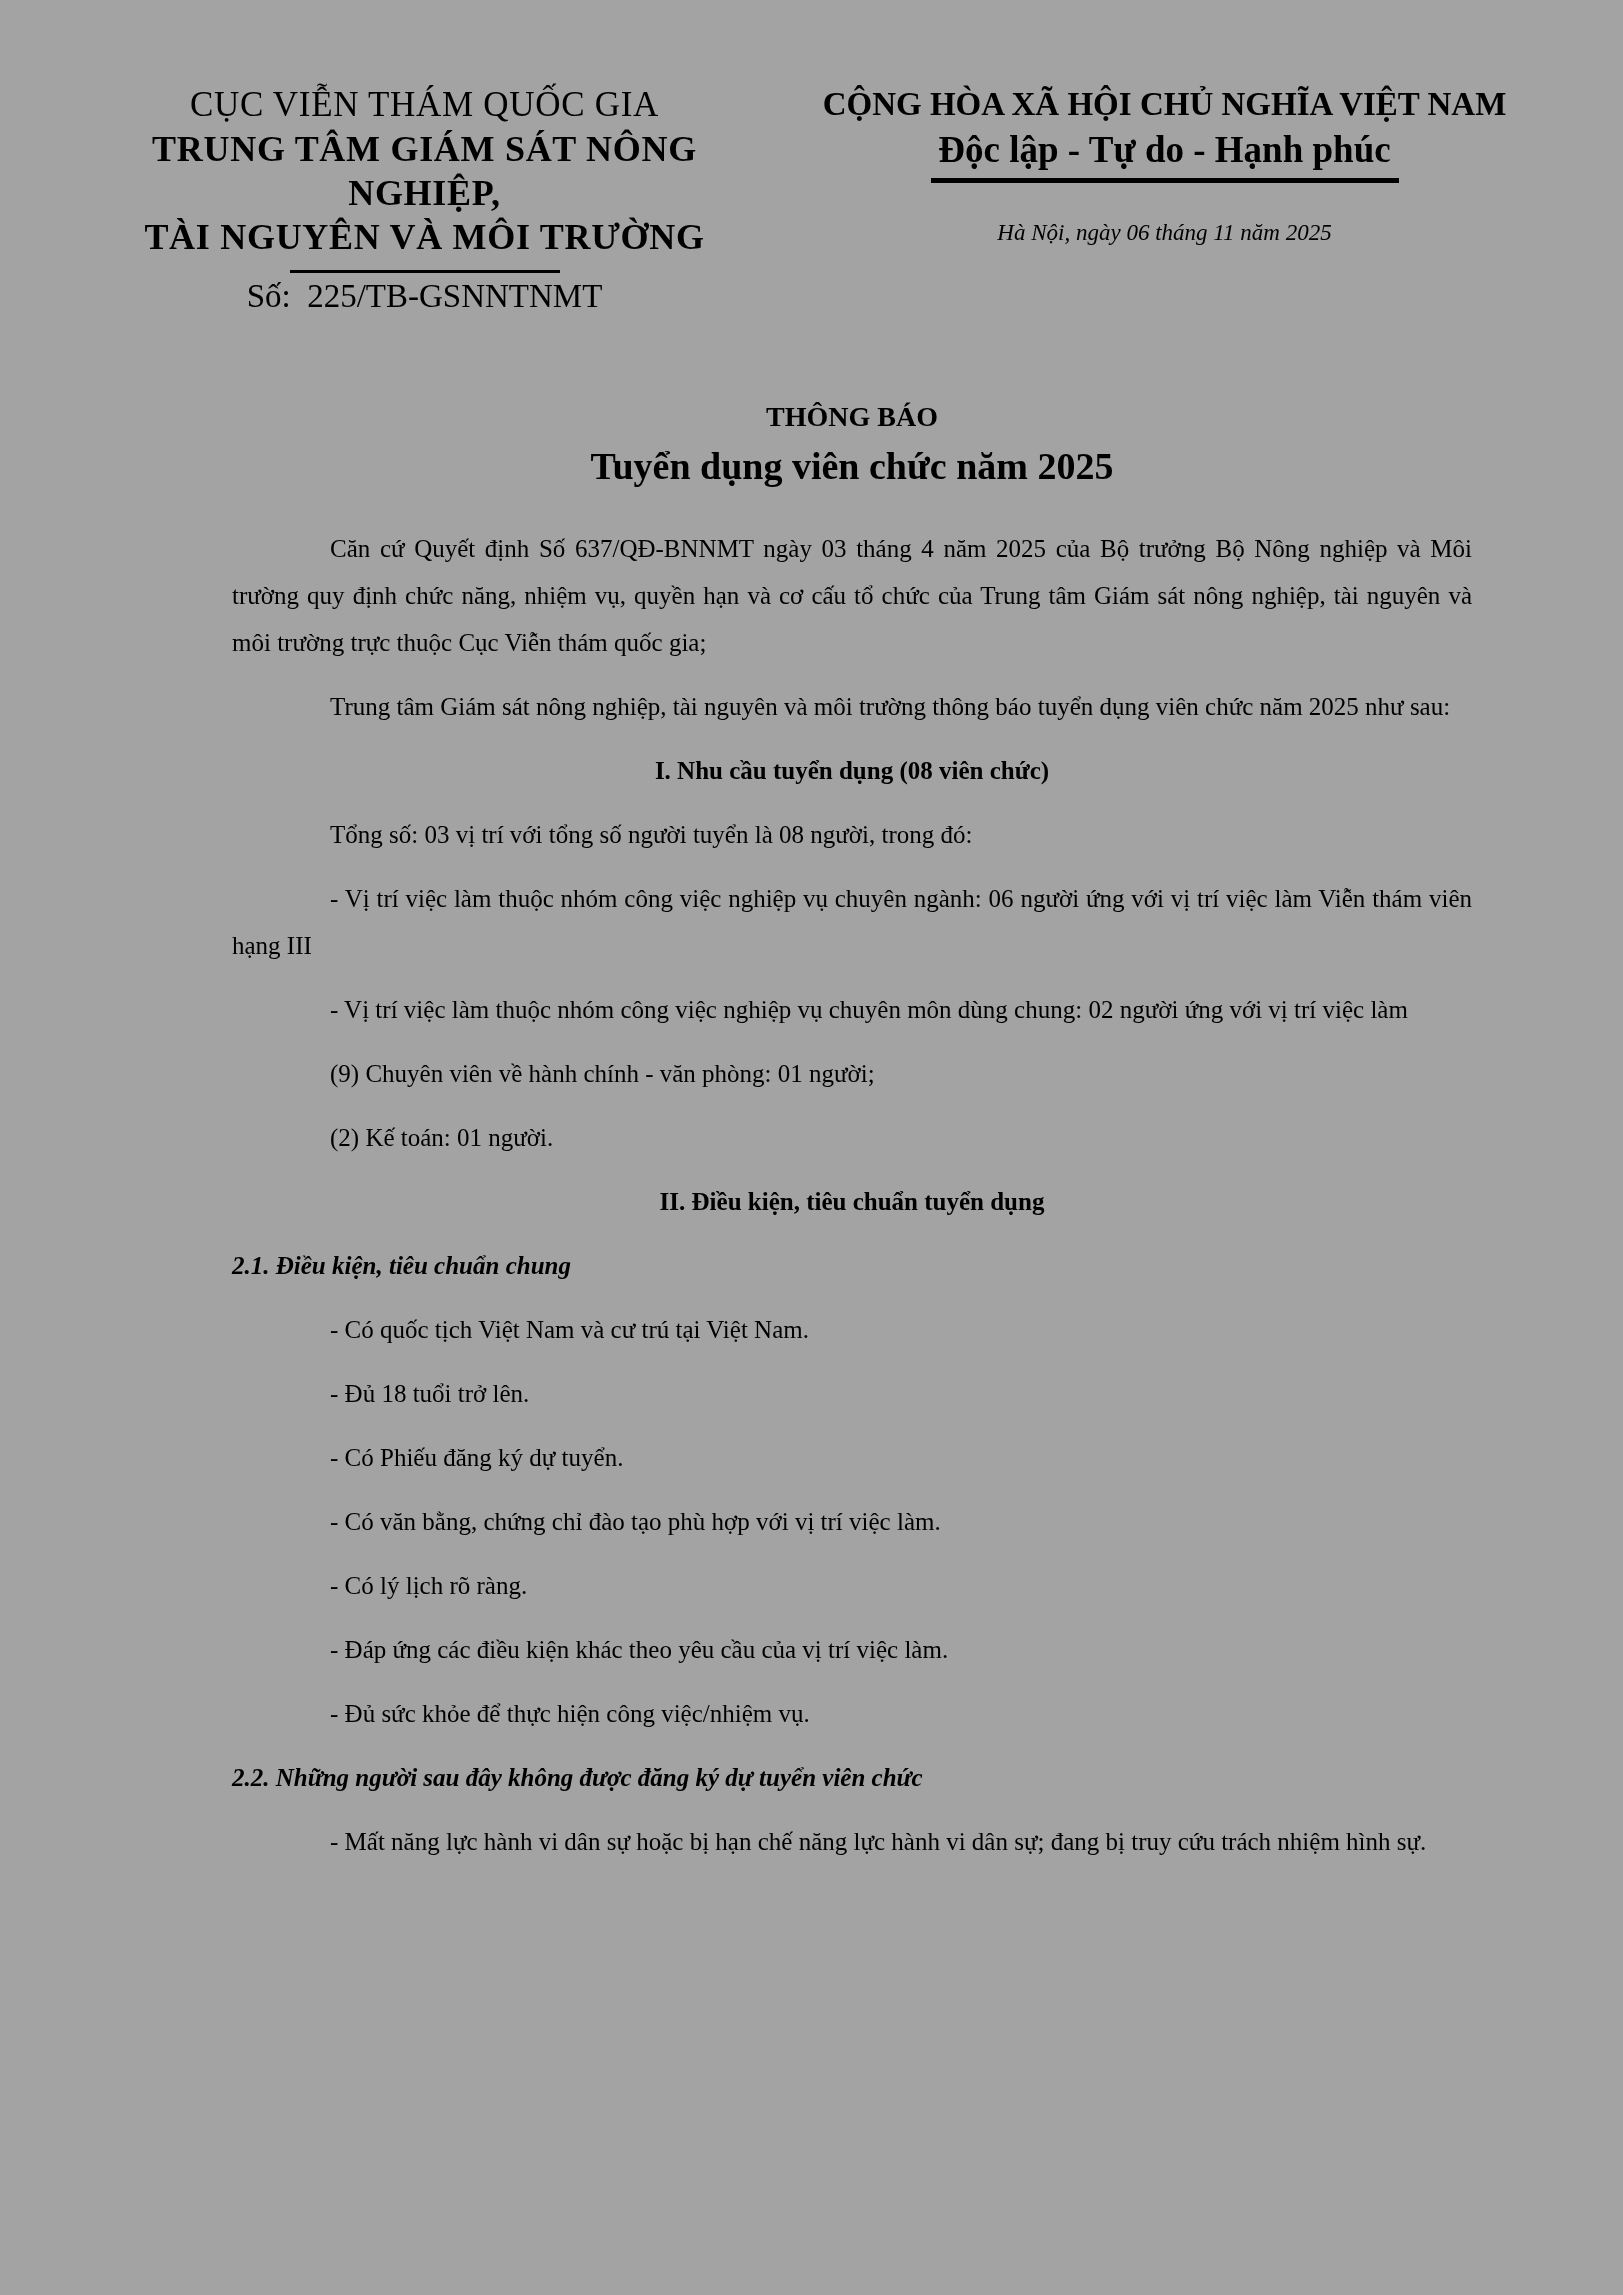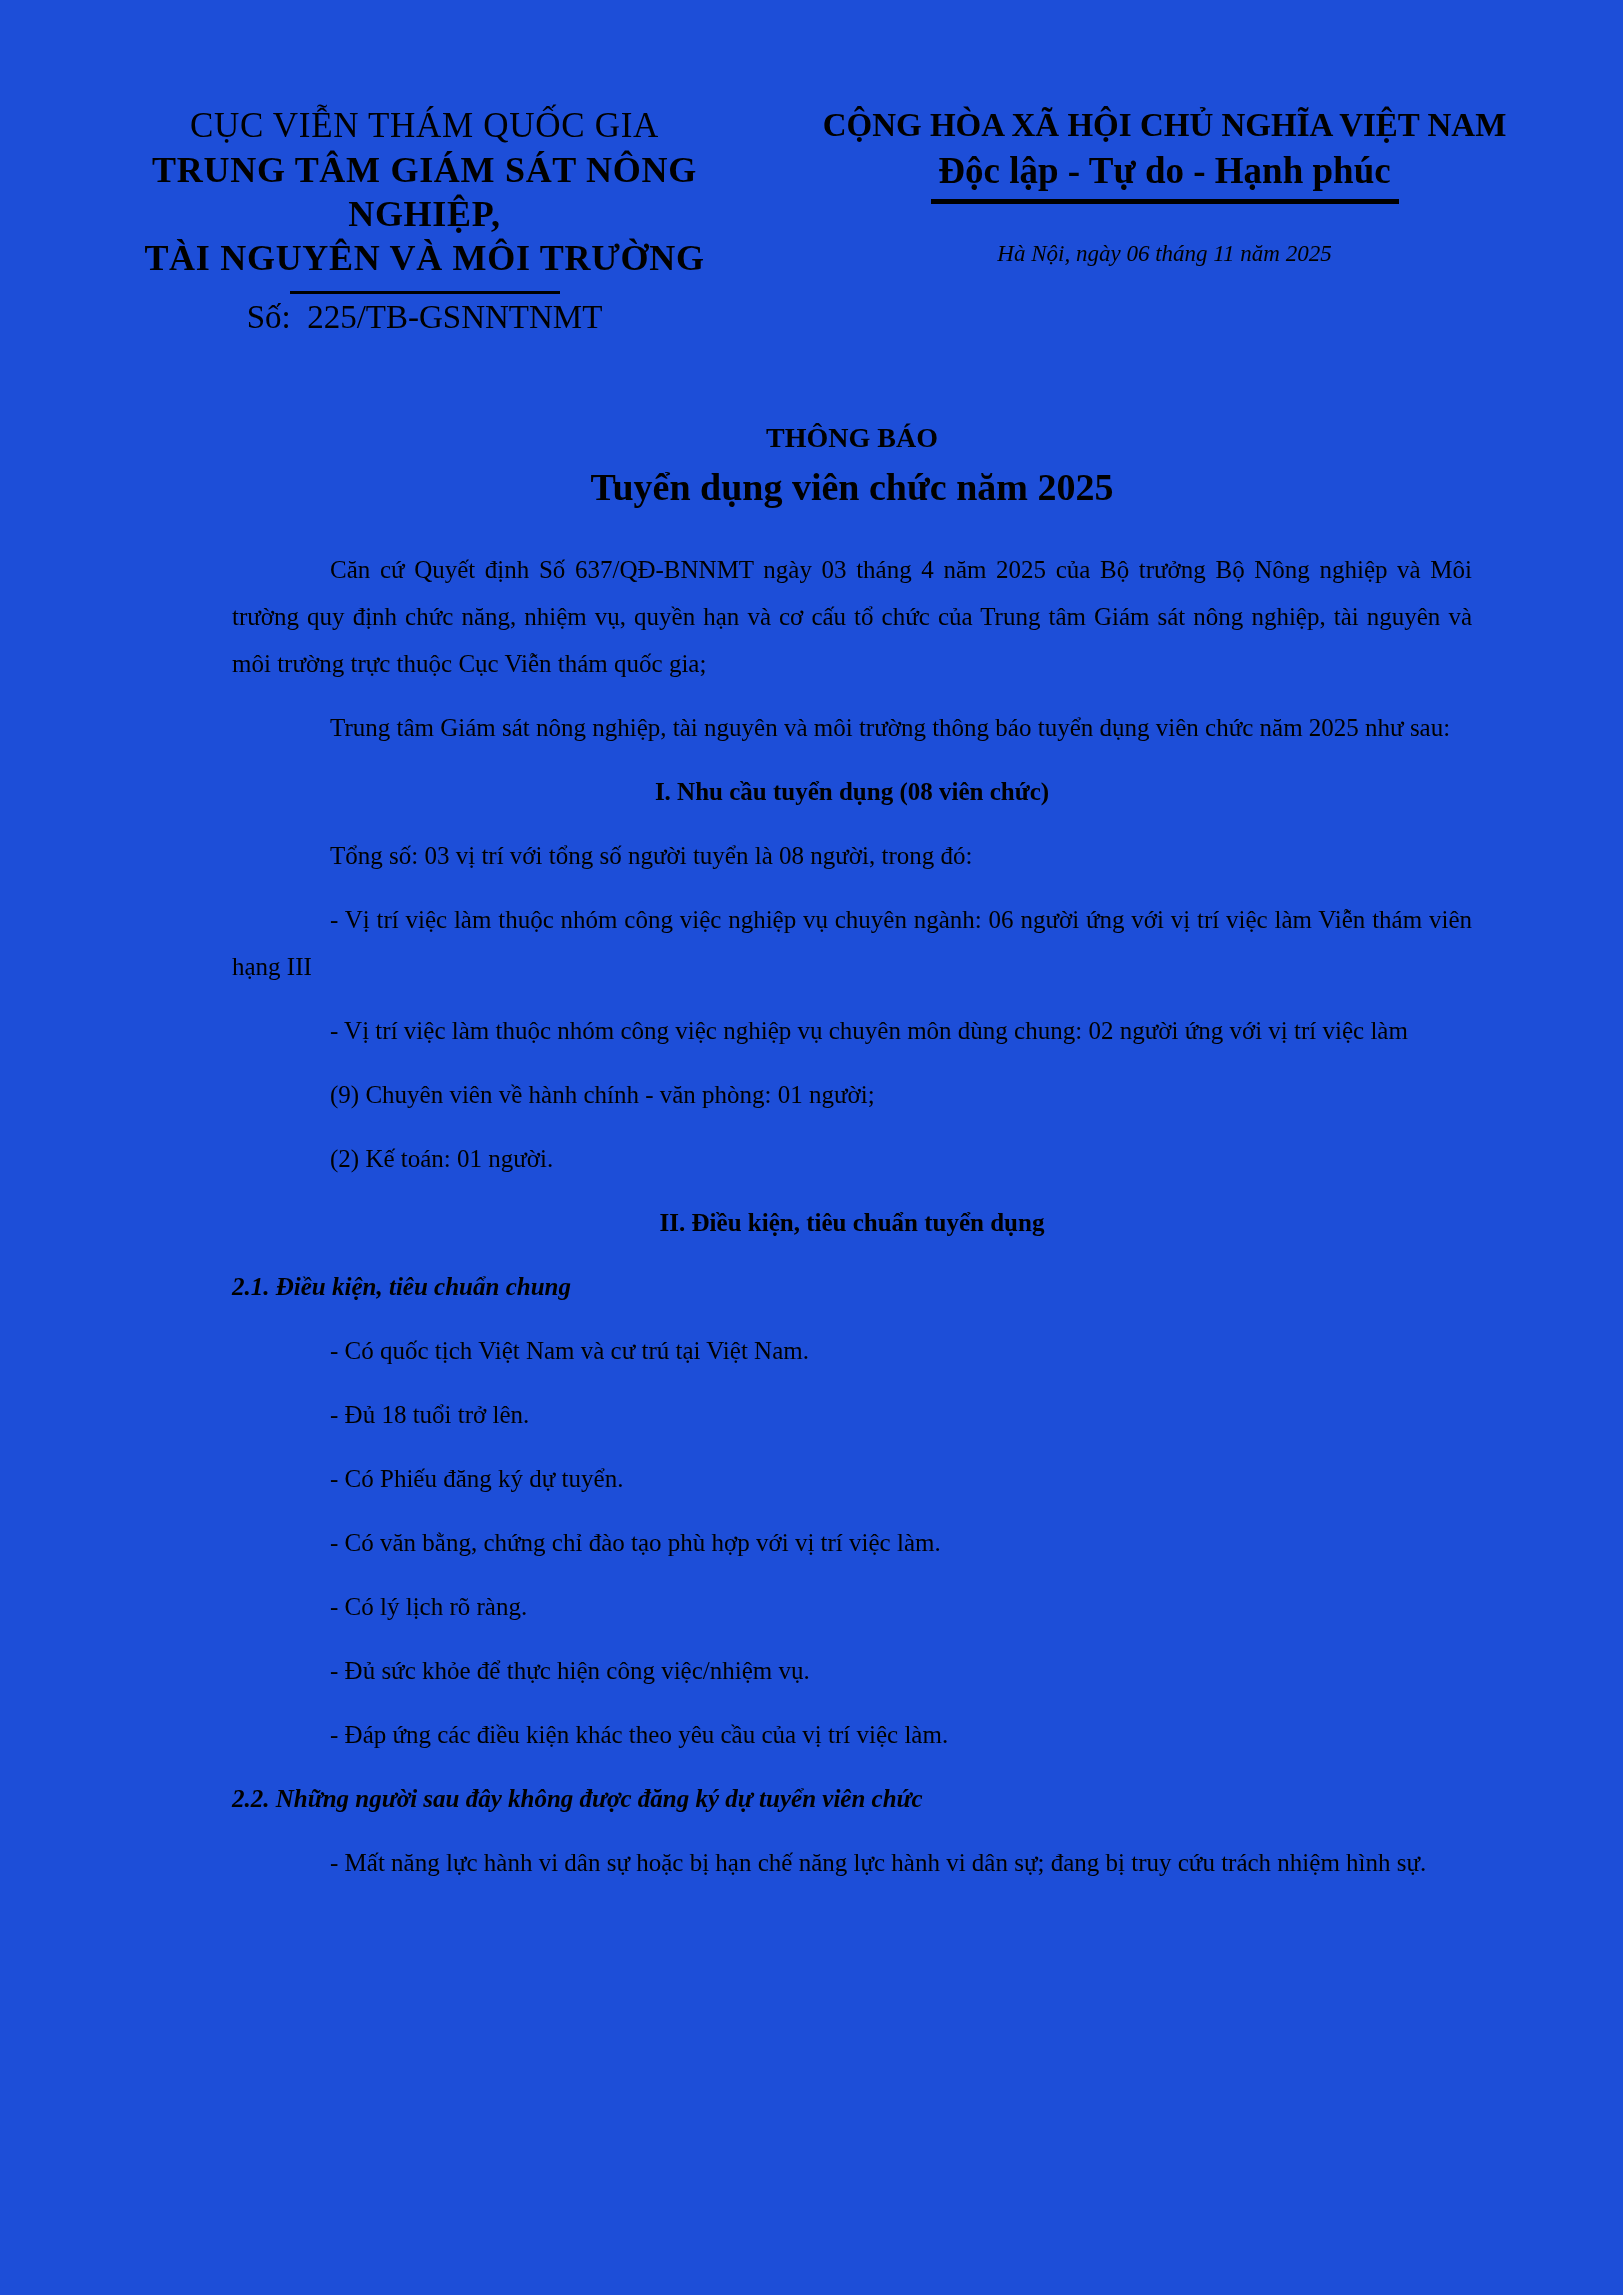--- a/index.html
+++ b/index.html
@@ -1,22 +1,22 @@
 <!DOCTYPE html>
 <html lang="vi" style="font-size:10.5px"><head>
 <meta charset="utf-8">
 <style>
   html,body{margin:0;padding:0;background:#e8e8e8;}
   .page{
     position:relative;
     width:1623px;height:2295px;
-    background:#1d4ed8;color:#000000;
+    background:#a3a3a3;color:#000000;
     font-family:"Liberation Serif","DejaVu Serif",serif;
     box-sizing:border-box;
-    padding-top:104px;
+    padding-top:83px;
     overflow:hidden;
   }
   
   .header{display:flex;justify-content:space-between;padding:0 73px 0 77px;}
   .hcol{text-align:center;}
   .hcol-left{width:695px;}
   .hcol-right{width:771px;}
   .parent-org{font-size:35px;line-height:44px;letter-spacing:0.7px;}
   .org-name{font-size:36px;line-height:44px;font-weight:bold;letter-spacing:0.7px;}
   .rule{background:#000;}
@@ -75,20 +75,20 @@
       <p class="blk para">- Vị trí việc làm thuộc nhóm công việc nghiệp vụ chuyên môn dùng chung: 02 người ứng với vị trí việc làm</p>
       <p class="blk para">(9) Chuyên viên về hành chính - văn phòng: 01 người;</p>
       <p class="blk para">(2) Kế toán: 01 người.</p>
       <p class="blk heading">II. Điều kiện, tiêu chuẩn tuyển dụng</p>
       <p class="blk heading-italic">2.1. Điều kiện, tiêu chuẩn chung</p>
       <p class="blk para">- Có quốc tịch Việt Nam và cư trú tại Việt Nam.</p>
       <p class="blk para">- Đủ 18 tuổi trở lên.</p>
       <p class="blk para">- Có Phiếu đăng ký dự tuyển.</p>
       <p class="blk para">- Có văn bằng, chứng chỉ đào tạo phù hợp với vị trí việc làm.</p>
       <p class="blk para">- Có lý lịch rõ ràng.</p>
+      <p class="blk para">- Đáp ứng các điều kiện khác theo yêu cầu của vị trí việc làm.</p>
       <p class="blk para">- Đủ sức khỏe để thực hiện công việc/nhiệm vụ.</p>
-      <p class="blk para">- Đáp ứng các điều kiện khác theo yêu cầu của vị trí việc làm.</p>
       <p class="blk heading-italic">2.2. Những người sau đây không được đăng ký dự tuyển viên chức</p>
       <p class="blk para">- Mất năng lực hành vi dân sự hoặc bị hạn chế năng lực hành vi dân sự; đang bị truy cứu trách nhiệm hình sự.</p>
     </div>
 
 </div>
 
 
 </body></html>

